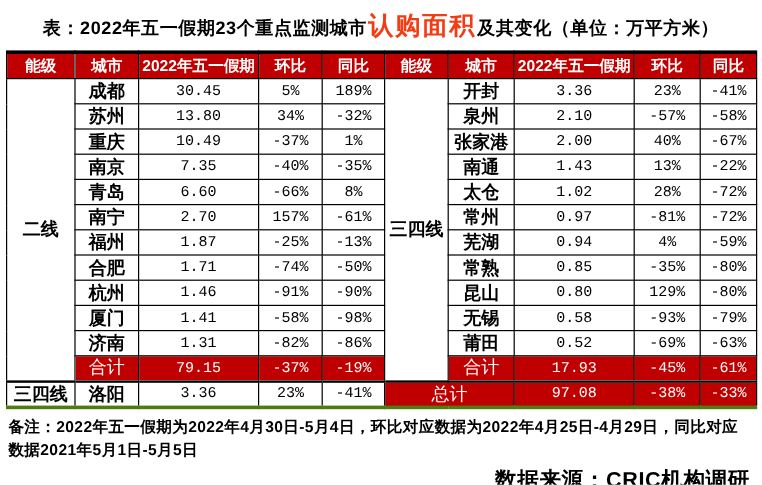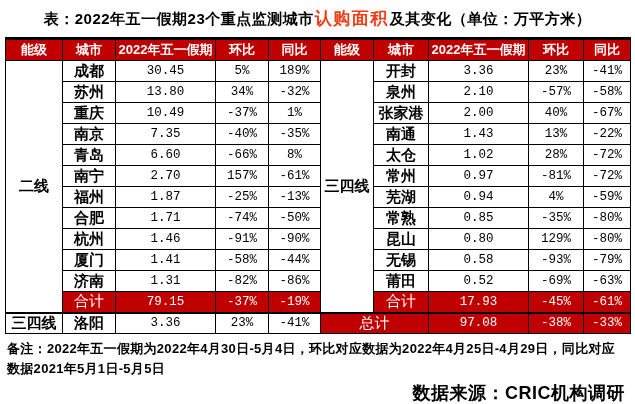--- a/index.html
+++ b/index.html
@@ -6,27 +6,27 @@
   html,body { margin:0; padding:0; }
   body {
     width:635px; height:404px; background:#ffffff; overflow:hidden;
     font-family:"Liberation Sans", sans-serif; color:#000;
   }
   .title {
     text-align:center; font-weight:bold; font-size:15px;
     padding-top:7px; white-space:nowrap; letter-spacing:0.5px;
   }
   .title .hl {
-    color:var(--hl-red,#f53b14); font-size:17px; font-weight:bold; letter-spacing:1.5px;
+    color:var(--hl-red,#f53b14); font-size:21px; font-weight:bold; letter-spacing:1.5px;
     padding:0 1px;
   }
   table.data {
     border-collapse:collapse; table-layout:fixed;
     width:625px; margin:7px 0 0 5px;
-    border-top:3px solid #000; border-bottom:1px solid #4d7c0f;
+    border-top:3px solid #000; border-bottom:3px solid #4d7c0f;
   }
   table.data th, table.data td {
     border:1px solid #000; text-align:center; vertical-align:middle;
     padding:0 1px; height:21px; overflow:hidden;
   }
   table.data th {
     background:var(--red,#c00000); color:#fff; font-weight:bold; font-size:13px; height:22px;
   }
   td.zh { font-weight:bold; font-size:15px; }
   td.num { font-family:"Liberation Mono","DejaVu Sans Mono",monospace; font-size:12.5px; font-weight:normal; }
@@ -164,21 +164,21 @@
         <td class="num">-90%</td>
         <td class="zh">昆山</td>
         <td class="num">0.80</td>
         <td class="num">129%</td>
         <td class="num">-80%</td>
       </tr>
       <tr>
         <td class="zh">厦门</td>
         <td class="num">1.41</td>
         <td class="num">-58%</td>
-        <td class="num">-44%</td>
+        <td class="num">-98%</td>
         <td class="zh">无锡</td>
         <td class="num">0.58</td>
         <td class="num">-93%</td>
         <td class="num">-79%</td>
       </tr>
       <tr>
         <td class="zh">济南</td>
         <td class="num">1.31</td>
         <td class="num">-82%</td>
         <td class="num">-86%</td>

